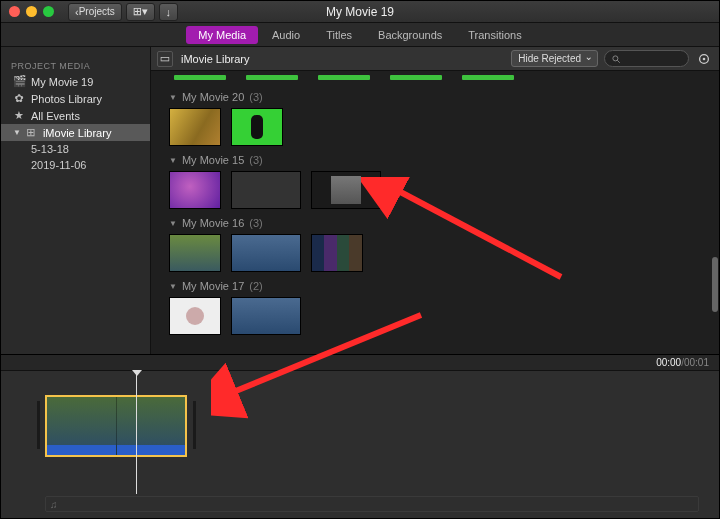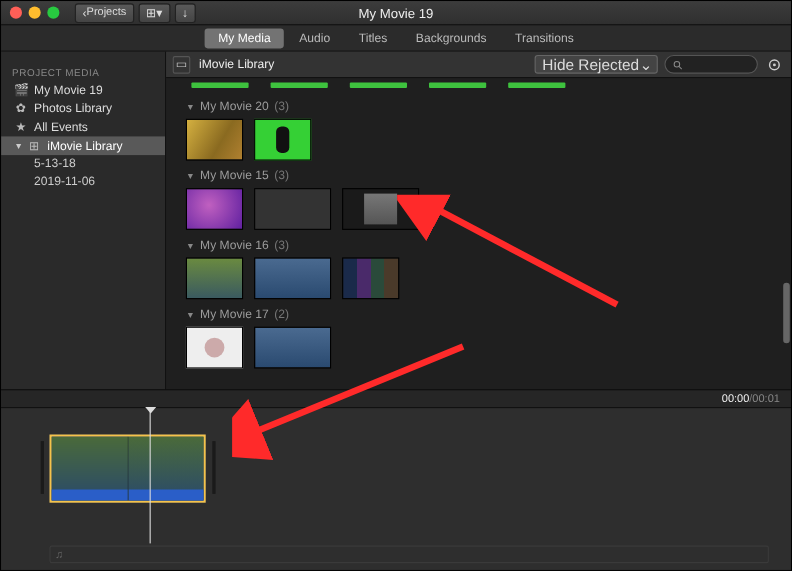--- a/index.html
+++ b/index.html
@@ -14,42 +14,42 @@
   .dot.yellow { background: #ffbd2e; }
   .dot.green { background: #28c940; }
   .toolbar-btns { display: flex; gap: 4px; margin-left: 14px; }
   .tb-btn { height: 18px; background: linear-gradient(#5a5a5a,#444); border: 1px solid #222; border-radius: 3px; color: #ddd; font-size: 10px; display: flex; align-items: center; padding: 0 6px; cursor: pointer; }
   .tb-icon { font-size: 11px; }
   .title { position: absolute; left: 0; right: 0; text-align: center; font-size: 12px; color: #eee; pointer-events: none; }
   
   
   .tabsrow { height: 24px; background: #2b2b2b; border-bottom: 1px solid #111; display: flex; align-items: center; justify-content: center; gap: 2px; }
   .tab { padding: 3px 12px; font-size: 11px; color: #bbb; border-radius: 3px; cursor: pointer; }
-  .tab.active { background: #737373; color: #fff; }
+  .tab.active { background: #a21caf; color: #fff; }
   
   
   .main { display: flex; flex: 1; min-height: 0; }
   
   
   .sidebar { width: 150px; background: #2a2a2a; border-right: 1px solid #111; padding: 8px 0; overflow: hidden; }
   .sb-header { font-size: 9px; color: #888; letter-spacing: 0.5px; padding: 6px 10px 2px; }
   .sb-item { display: flex; align-items: center; gap: 6px; padding: 2px 10px 2px 12px; font-size: 11px; color: #ddd; cursor: pointer; }
   .sb-item.selected { background: #595959; color: #fff; }
   .sb-item.sub { padding-left: 30px; color: #ccc; }
   .sb-icon { width: 12px; text-align: center; color: #bbb; font-size: 11px; }
   
   
   .content { flex: 1; display: flex; flex-direction: column; background: #1f1f1f; min-height: 0; }
   
   
   .browser-header { height: 24px; background: #333; border-bottom: 1px solid #111; display: flex; align-items: center; padding: 0 6px; gap: 6px; }
   .bh-icon { width: 16px; height: 16px; display: flex; align-items: center; justify-content: center; color: #ccc; border: 1px solid #555; border-radius: 2px; cursor: pointer; }
   .bh-title { flex: 0 0 auto; font-size: 11px; color: #eee; margin-left: 2px; }
   .bh-spacer { flex: 1; }
-  .bh-select { height: 17px; background: #444; border: 1px solid #666; border-radius: 3px; color: #ddd; font-size: 14px; padding: 0 16px 0 6px; display: flex; align-items: center; position: relative; cursor: pointer; }
+  .bh-select { height: 17px; background: #444; border: 1px solid #666; border-radius: 3px; color: #ddd; font-size: 10px; padding: 0 16px 0 6px; display: flex; align-items: center; position: relative; cursor: pointer; }
   .bh-select::after { content: "⌄"; position: absolute; right: 4px; top: 0px; }
   .bh-search { height: 17px; width: 85px; background: #222; border: 1px solid #555; border-radius: 9px; display: flex; align-items: center; padding: 0 6px; }
   .bh-search svg { width: 10px; height: 10px; }
   .bh-gear { width: 18px; height: 18px; display:flex;align-items:center;justify-content:center;color:#ccc;cursor:pointer; }
   
   
   .browser { flex: 1; overflow: auto; padding: 4px 18px 10px; position: relative; }
   .greenbar-row { height: 8px; display:flex; gap: 20px; margin-left:5px; margin-bottom: 6px;}
   .greenbar { height: 5px; width: 52px; background: #3ec23e; border-radius: 1px;}
   .event { margin-top: 8px; }

